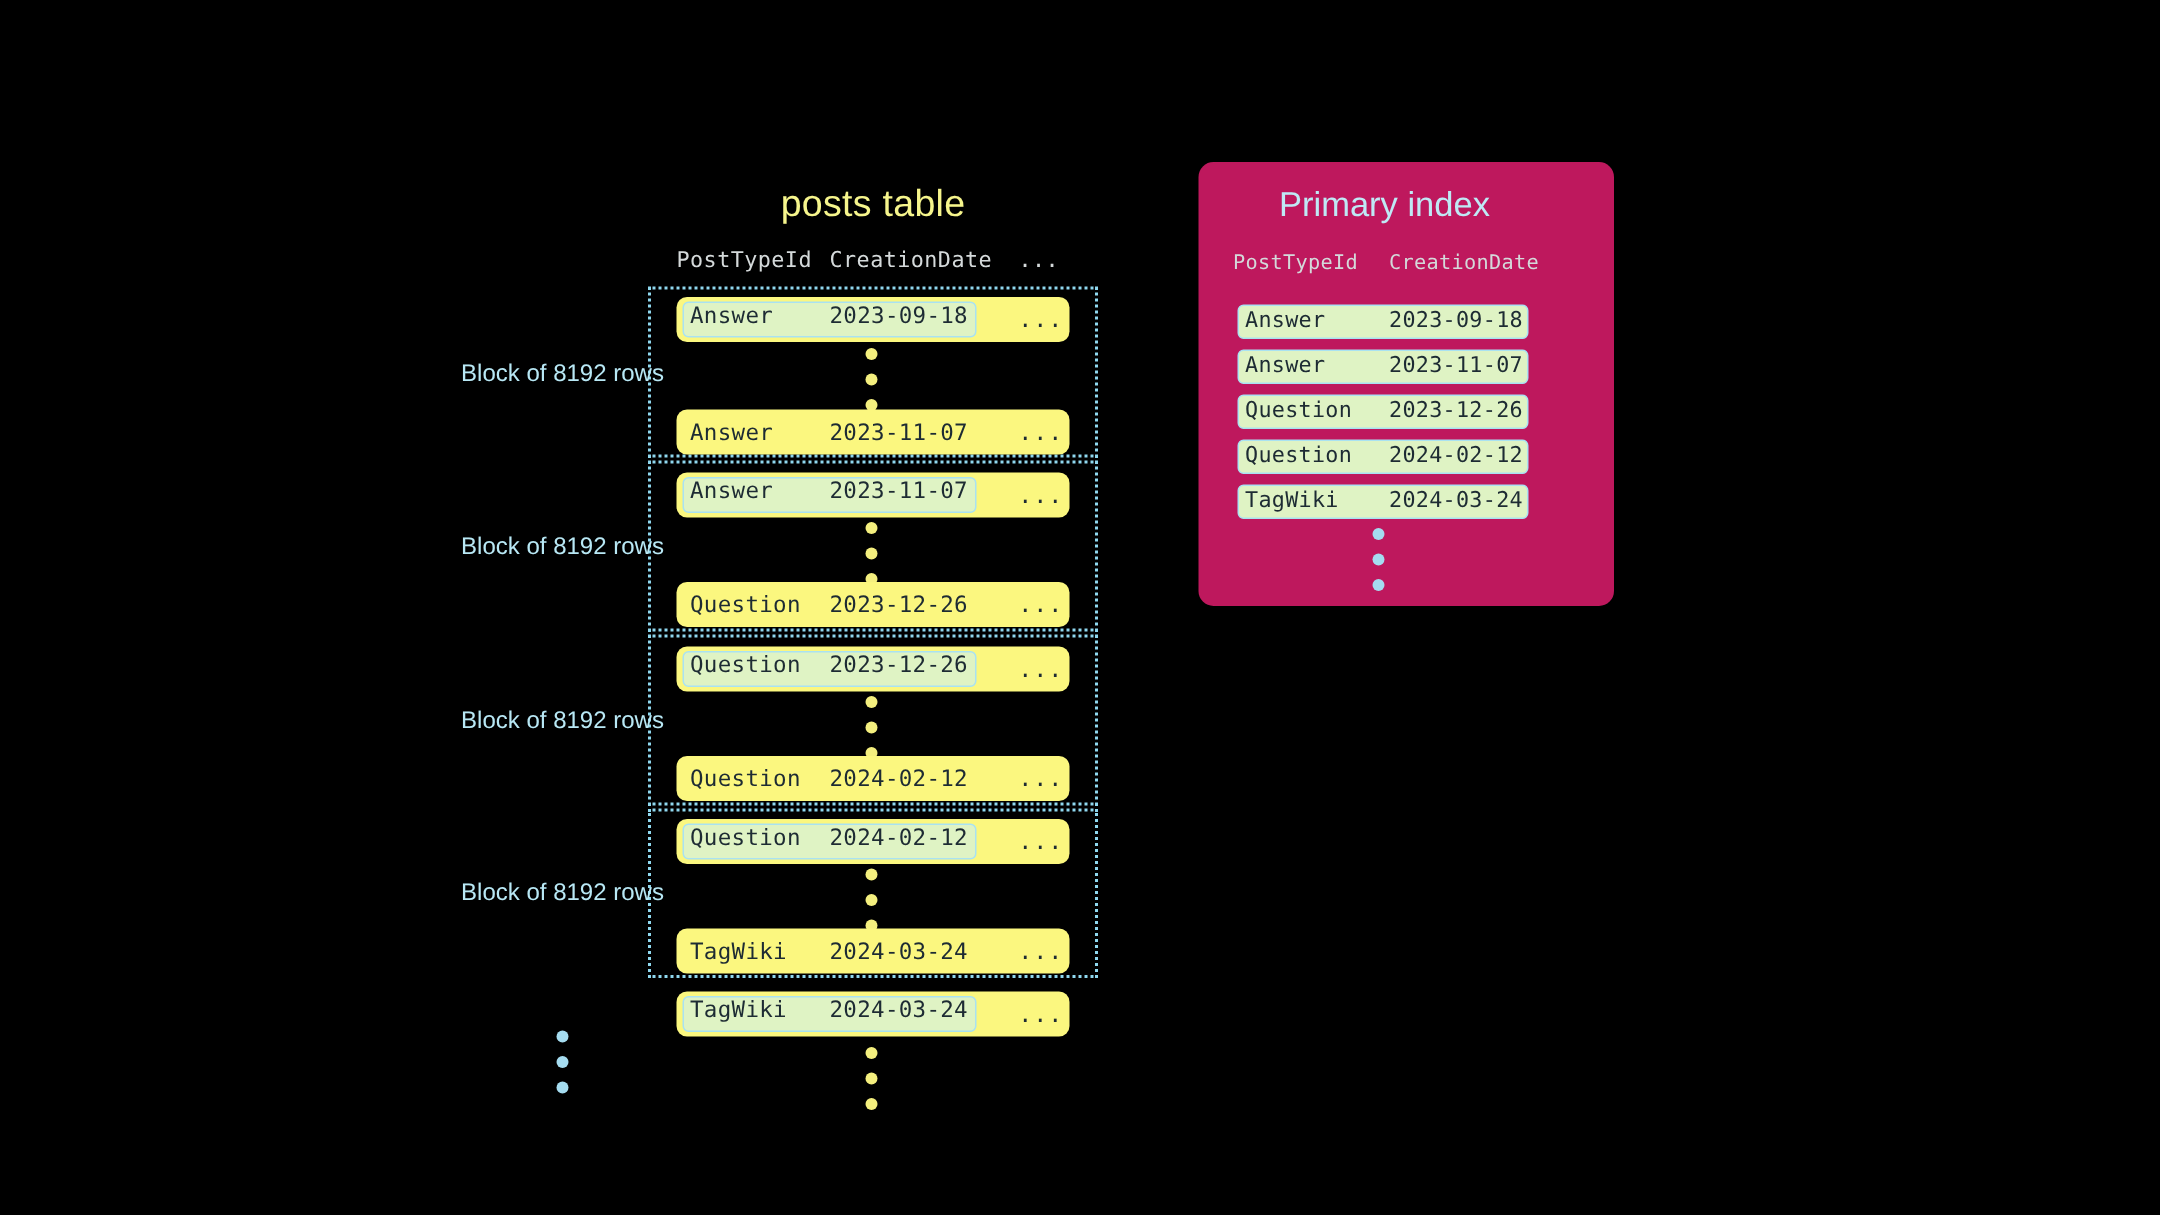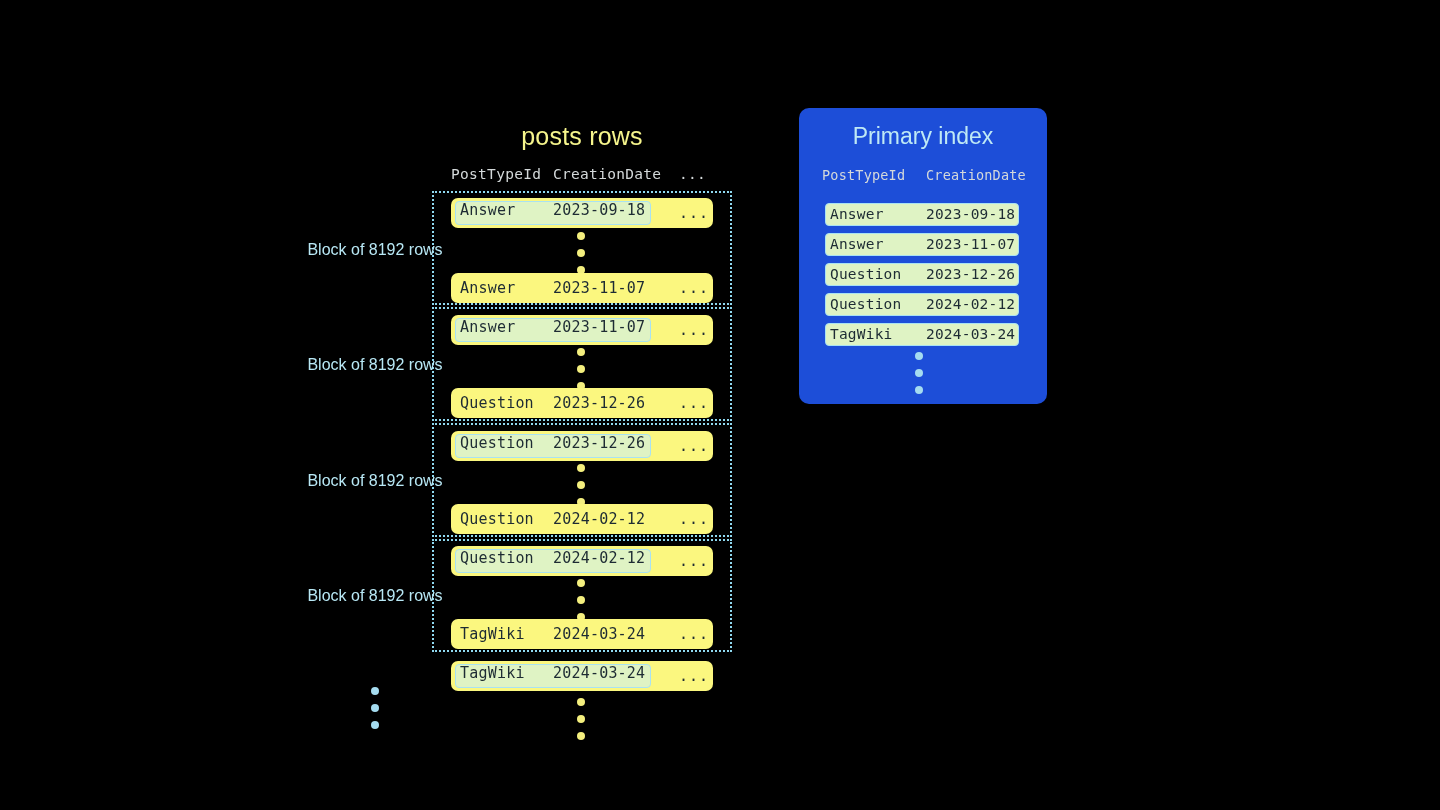--- a/index.html
+++ b/index.html
@@ -86,22 +86,22 @@
   .dots{position:absolute;width:10px;}
   .dots .d{
     width:8px;height:8px;border-radius:50%;
     margin-bottom:9px;
   }
   .dots.yellow .d{background:#f4ef7e;}
   .dots.blue .d{background:#a5dcf0;}
 
   
   #index-panel{
-    position:absolute;left:799px;top:108px;width:248px;height:296px;
-    background:#1d4ed8;
+    position:absolute;left:799px;top:108px;width:277px;height:296px;
+    background:#be185d;
     border-radius:10px;
   }
   .index-title{
     position:absolute;left:0;top:15px;width:248px;
     text-align:center;font-size:23px;color:#bfe9f5;
   }
   .idx-row{
     position:absolute;left:825px;width:194px;height:23px;
     background:#dff3c4;
     border:1.5px solid #a9e2f2;
@@ -115,21 +115,21 @@
     white-space:nowrap;
   }
   .idx-c-type{left:4px;}
   .idx-c-date{left:100px;}
 </style>
 </head>
 <body>
 
 <div id="canvas">
 
-  <div class="table-title">posts rows</div>
+  <div class="table-title">posts table</div>
 
   <div class="col-headers">
     <span class="ch-type">PostTypeId</span>
     <span class="ch-date">CreationDate</span>
     <span class="ch-more">...</span>
   </div>
 
   <div class="block-frame" style="top:191px;height:114px;"></div>
   <div class="block-label" style="top:239px;">
     <div>Block of 8192 rows</div>

